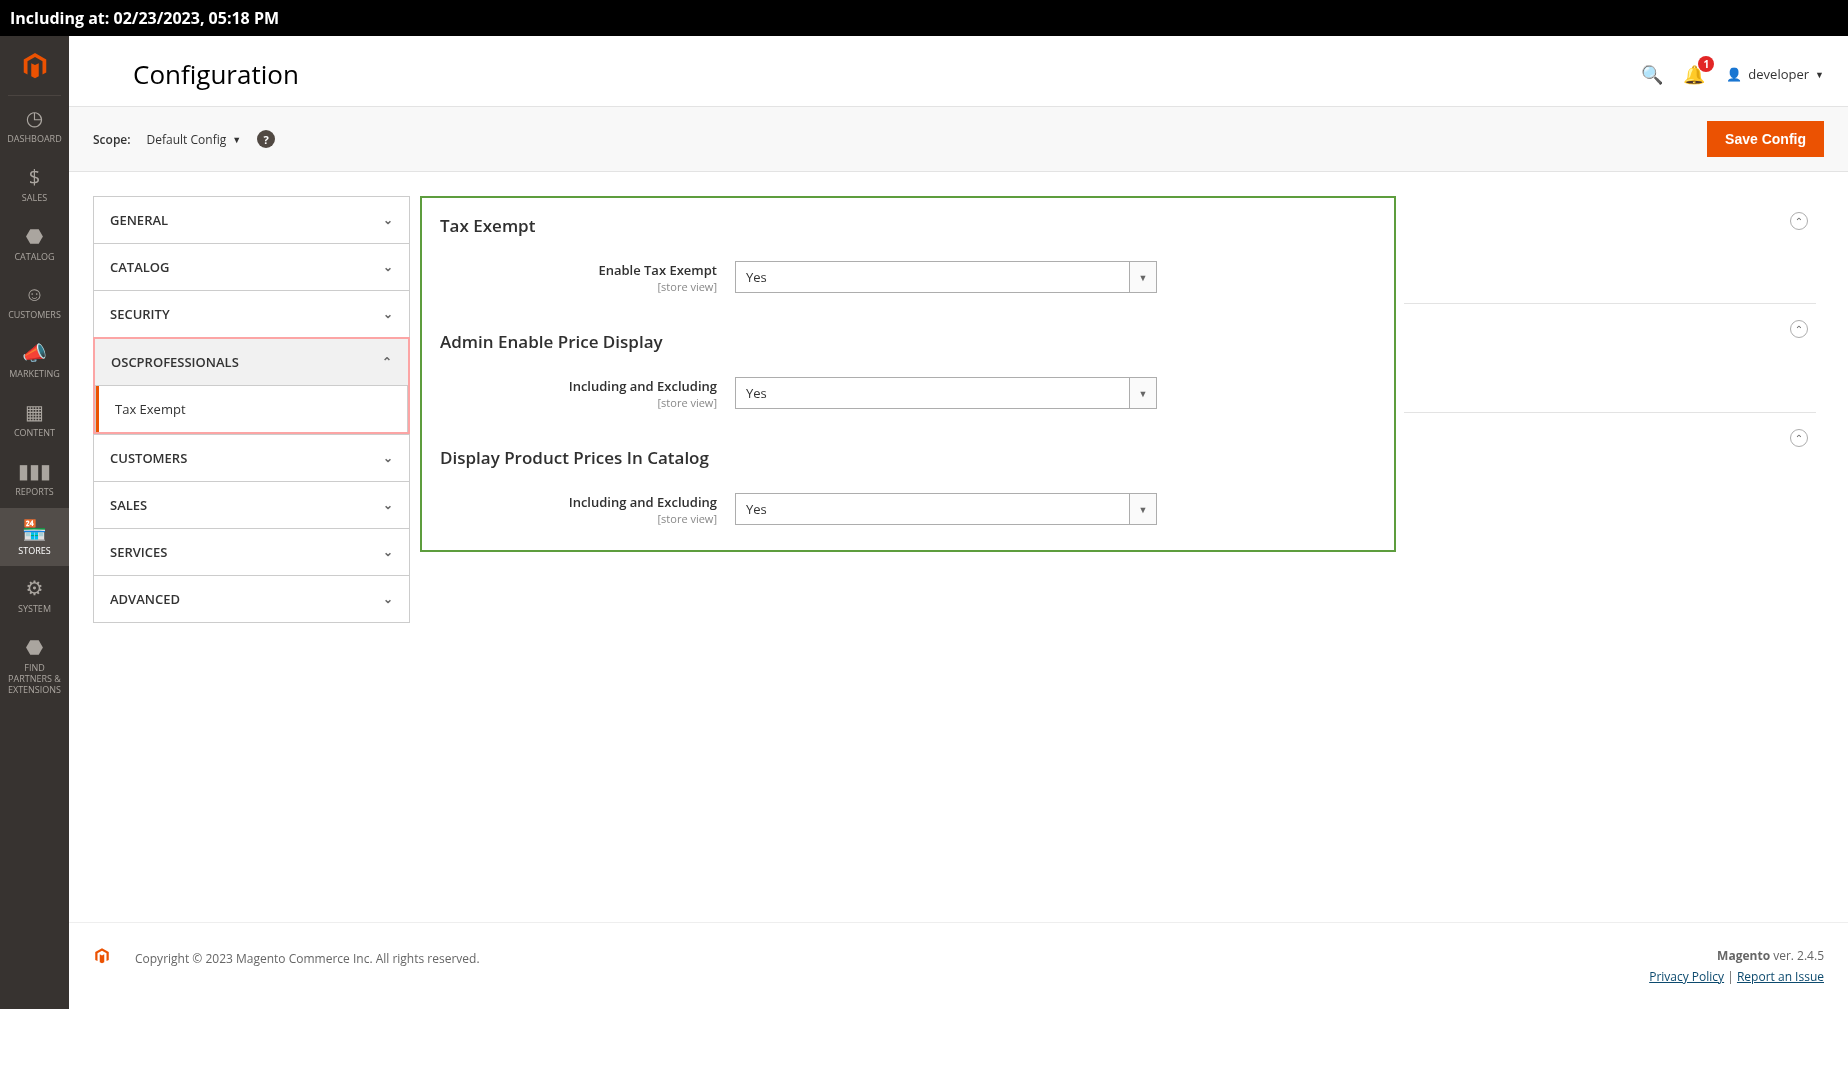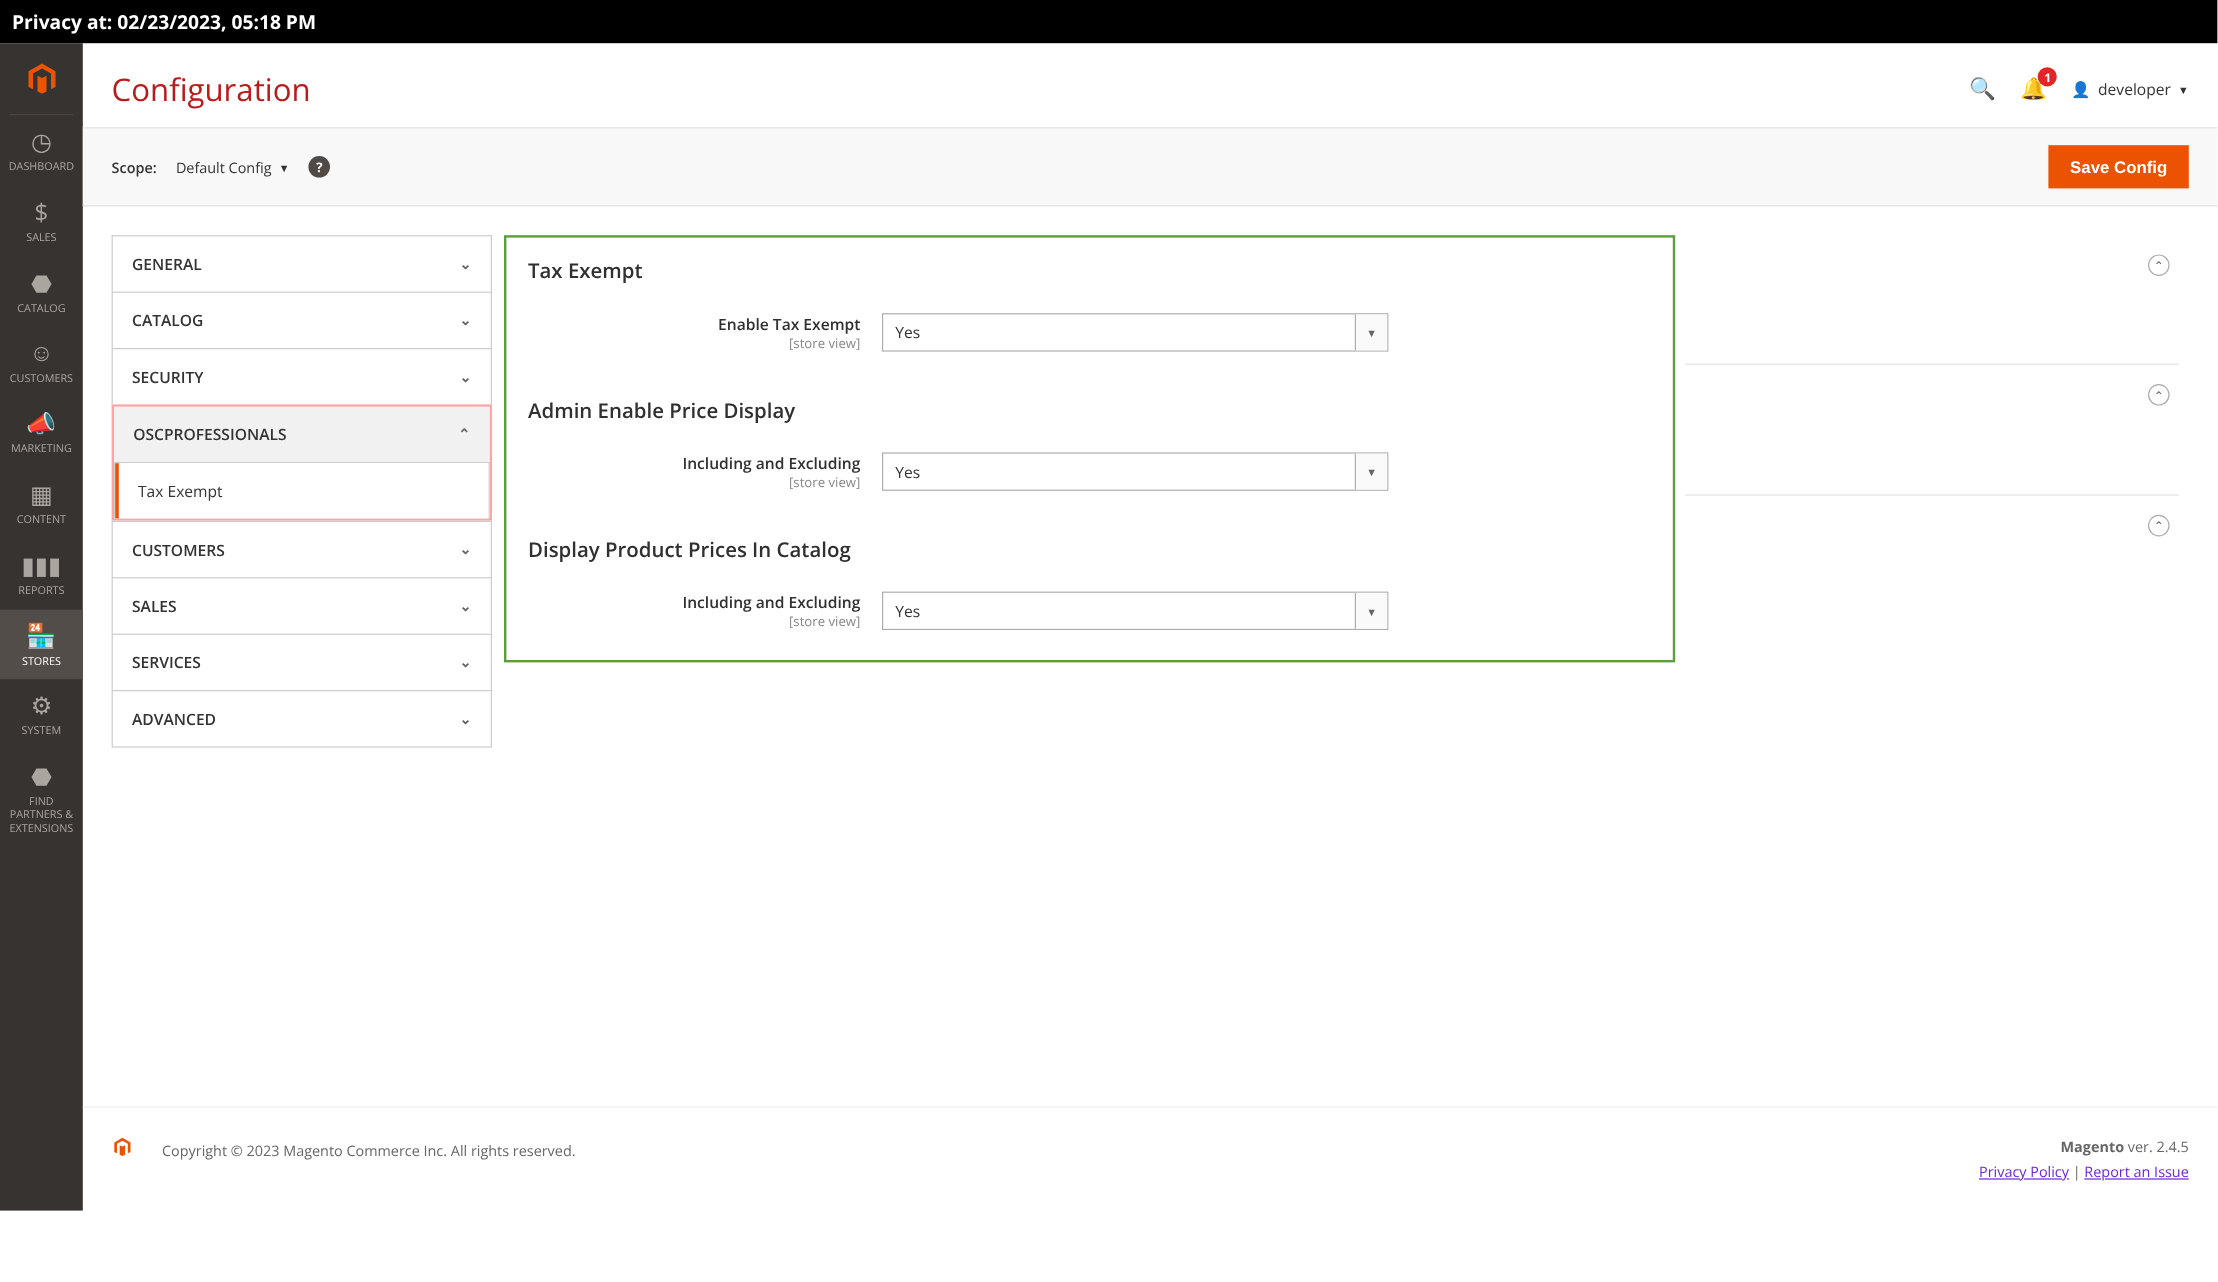--- a/index.html
+++ b/index.html
@@ -16,21 +16,21 @@
     .admin-nav-logo { display: flex; align-items: center; justify-content: center; height: 60px; border-bottom: 1px solid #4a4440; margin: 0 8px; }
     .admin-nav-logo svg { width: 30px; height: 30px; }
     .admin-nav-item { display: flex; flex-direction: column; align-items: center; justify-content: center; color: #aaa59f; font-size: 9px; padding: 10px 4px; cursor: pointer; text-align: center; line-height: 1.2; }
     .admin-nav-item.active { background: #524d49; color: #fff; }
     .admin-nav-item .nav-icon { font-size: 20px; margin-bottom: 4px; }
     
     
     .main-content { flex: 1; display: flex; flex-direction: column; }
     
     .page-header { display: flex; align-items: center; justify-content: space-between; padding: 20px 24px 14px; }
-    .page-title { font-size: 26px; font-weight: 400; color: #b91c1c; }
+    .page-title { font-size: 26px; font-weight: 400; color: #000000; margin-left: 40px; }
     .header-actions { display: flex; align-items: center; gap: 20px; }
     .header-icon { cursor: pointer; position: relative; }
     .notif-badge { position: absolute; top: -6px; right: -8px; background: #e22626; color: #fff; border-radius: 9px; font-size: 10px; padding: 1px 5px; font-weight: bold; }
     .user-menu { display: flex; align-items: center; gap: 6px; cursor: pointer; font-size: 13px; }
     
     
     .scope-bar { background: #f8f8f8; border-top: 1px solid #e3e3e3; border-bottom: 1px solid #e3e3e3; padding: 14px 24px; display: flex; align-items: center; justify-content: space-between; }
     .scope-left { display: flex; align-items: center; gap: 16px; }
     .scope-label { font-weight: 600; font-size: 12px; }
     .scope-selector { display: flex; align-items: center; gap: 6px; cursor: pointer; font-size: 12px; }
@@ -66,30 +66,30 @@
     .config-field-control { }
     .config-select { border: 1px solid #adadad; width: 422px; display: flex; }
     .config-select-value { padding: 6px 10px; flex: 1; font-size: 13px; }
     .config-select-arrow { border-left: 1px solid #adadad; width: 27px; display: flex; align-items: center; justify-content: center; background: #fafafa; font-size: 9px; color: #666; }
     
     
     .footer { padding: 24px; display: flex; align-items: flex-start; justify-content: space-between; font-size: 12px; color: #666; border-top: 1px solid #eee; }
     .footer-left { display: flex; align-items: center; gap: 24px; }
     .footer-logo svg { width: 18px; height: 18px; }
     .footer-right { text-align: right; }
-    .footer-right a { color: #6d28d9; text-decoration: underline; }
+    .footer-right a { color: #0c4a6e; text-decoration: underline; }
     .footer-links { margin-top: 4px; }
     
     .clear { clear: both; }
   </style>
 </head>
 <body>
 
 <div class="capture-bar">
-  <div><span>Privacy at: </span><span>02/23/2023, 05:18 PM</span></div>
+  <div><span>Including at: </span><span>02/23/2023, 05:18 PM</span></div>
 </div>
 
 <div class="app-wrapper">
 
   <div class="admin-nav">
     <div class="admin-nav-logo">
       <svg viewBox="0 0 32 32">
           <path fill="#eb5202" d="M16 2 L28 9 L28 23 L24 25 L24 11 L16 6.5 L8 11 L8 25 L4 23 L4 9 Z M12 13 L12 27 L16 29 L20 27 L20 13 L16 15 Z"></path>
         </svg>
     </div>

